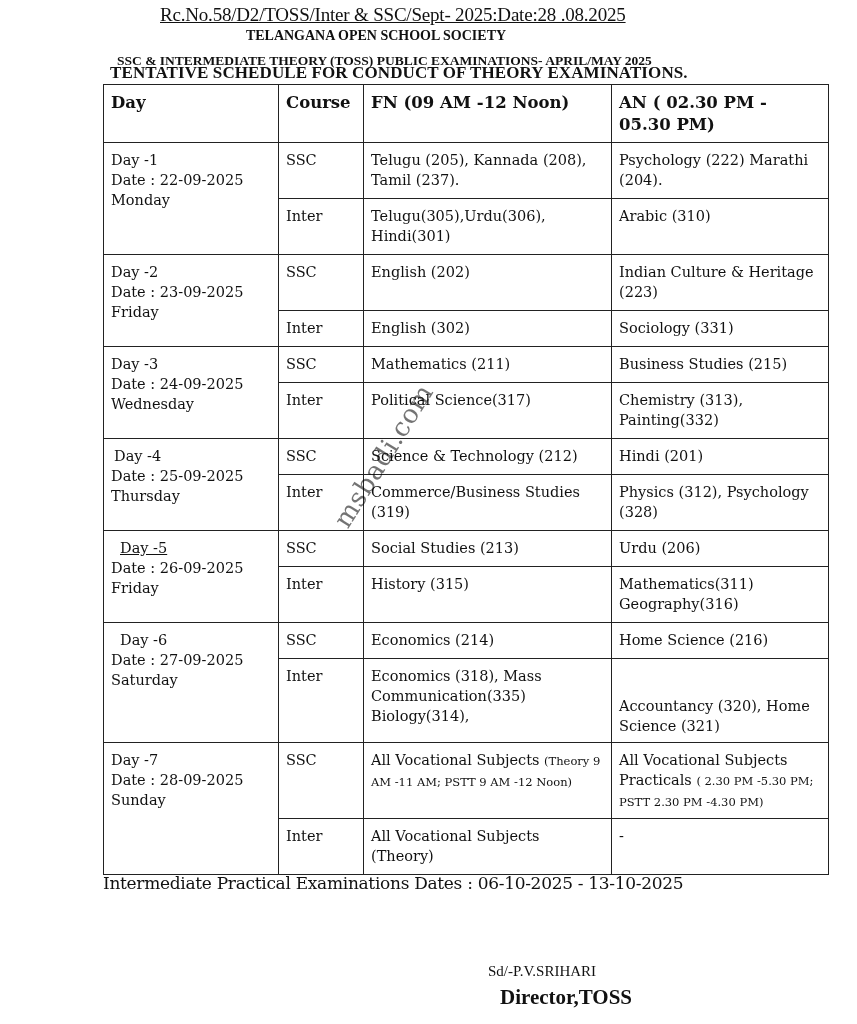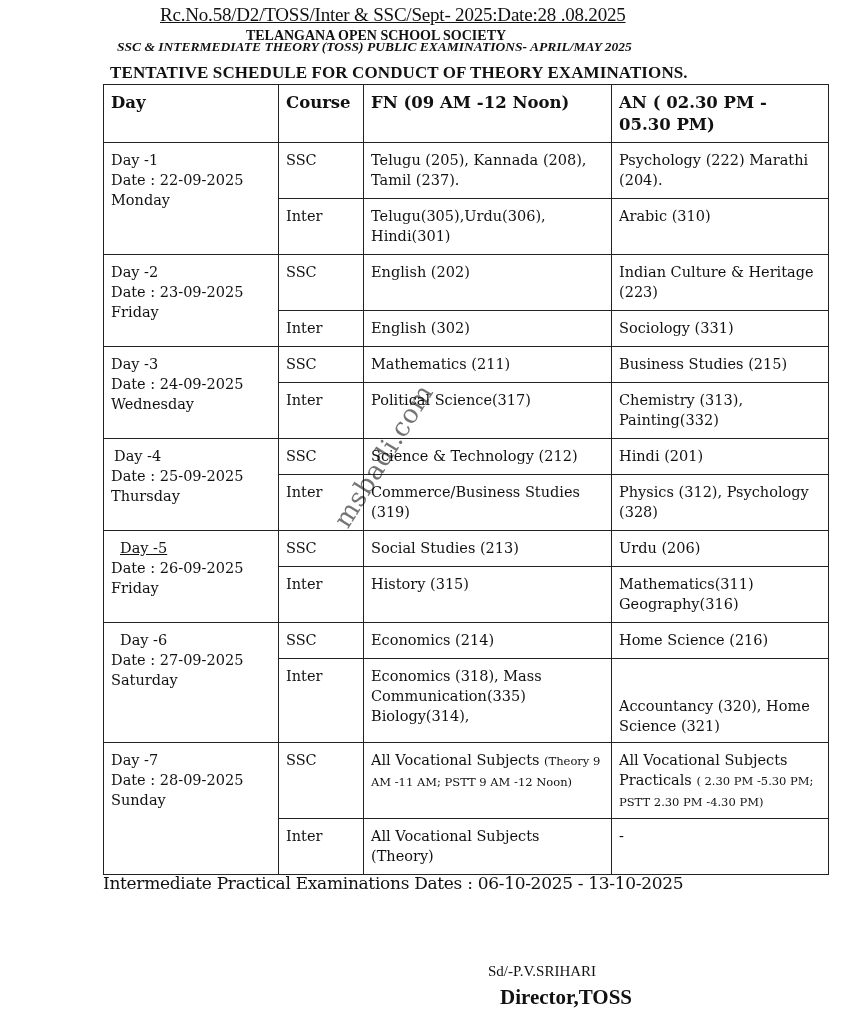--- a/index.html
+++ b/index.html
@@ -1,19 +1,19 @@
 <!DOCTYPE html>
 <html><head>
 <meta charset="utf-8">
 <style>
   html, body { margin: 0; padding: 0; background: #ffffff; }
   body { width: 857px; height: 1024px; position: relative; overflow: hidden; color: #111; font-family: "Liberation Serif", "DejaVu Serif", serif; }
   .ref { position: absolute; left: 160px; top: 4px; font-size: 19px; text-decoration: underline; letter-spacing: -0.2px; white-space: nowrap; }
   .org { position: absolute; left: 0; width: 715px; top: 28px; text-align: center; font-weight: bold; font-size: 14px; padding-left: 37px; box-sizing: border-box; }
-  .exam { position: absolute; left: 117px; top: 39px; font-weight: bold; font-size: 13.5px; white-space: nowrap; font-style: italic; }
+  .exam { position: absolute; left: 117px; top: 53px; font-weight: bold; font-size: 13.5px; white-space: nowrap; }
   .sched { position: absolute; left: 110px; top: 63px; font-weight: bold; font-size: 17px; white-space: nowrap; letter-spacing: 0.1px; }
   table.grid { position: absolute; left: 103px; top: 84px; width: 725px; border-collapse: collapse; table-layout: fixed; font-family: "DejaVu Serif", serif; }
   table.grid td, table.grid th { border: 1.5px solid #222; vertical-align: top; text-align: left; padding: 7px 6px 6px 7px; line-height: 20px; font-size: 14.5px; }
   table.grid th { font-weight: bold; font-size: 16.5px; line-height: 22px; height: 44px; }
   col.c1 { width: 175px; } col.c2 { width: 85px; } col.c3 { width: 248px; } col.c4 { width: 217px; }
   .day-cell { font-size: 15.5px; line-height: 21px; }
   .day-cell span { display: block; }
   .small { font-size: 11.5px; }
   .footnote { position: absolute; left: 103px; top: 873px; font-size: 17px; font-family: "DejaVu Serif", serif; letter-spacing: -0.3px; }
   .sd { position: absolute; left: 488px; top: 963px; font-size: 15px; }

